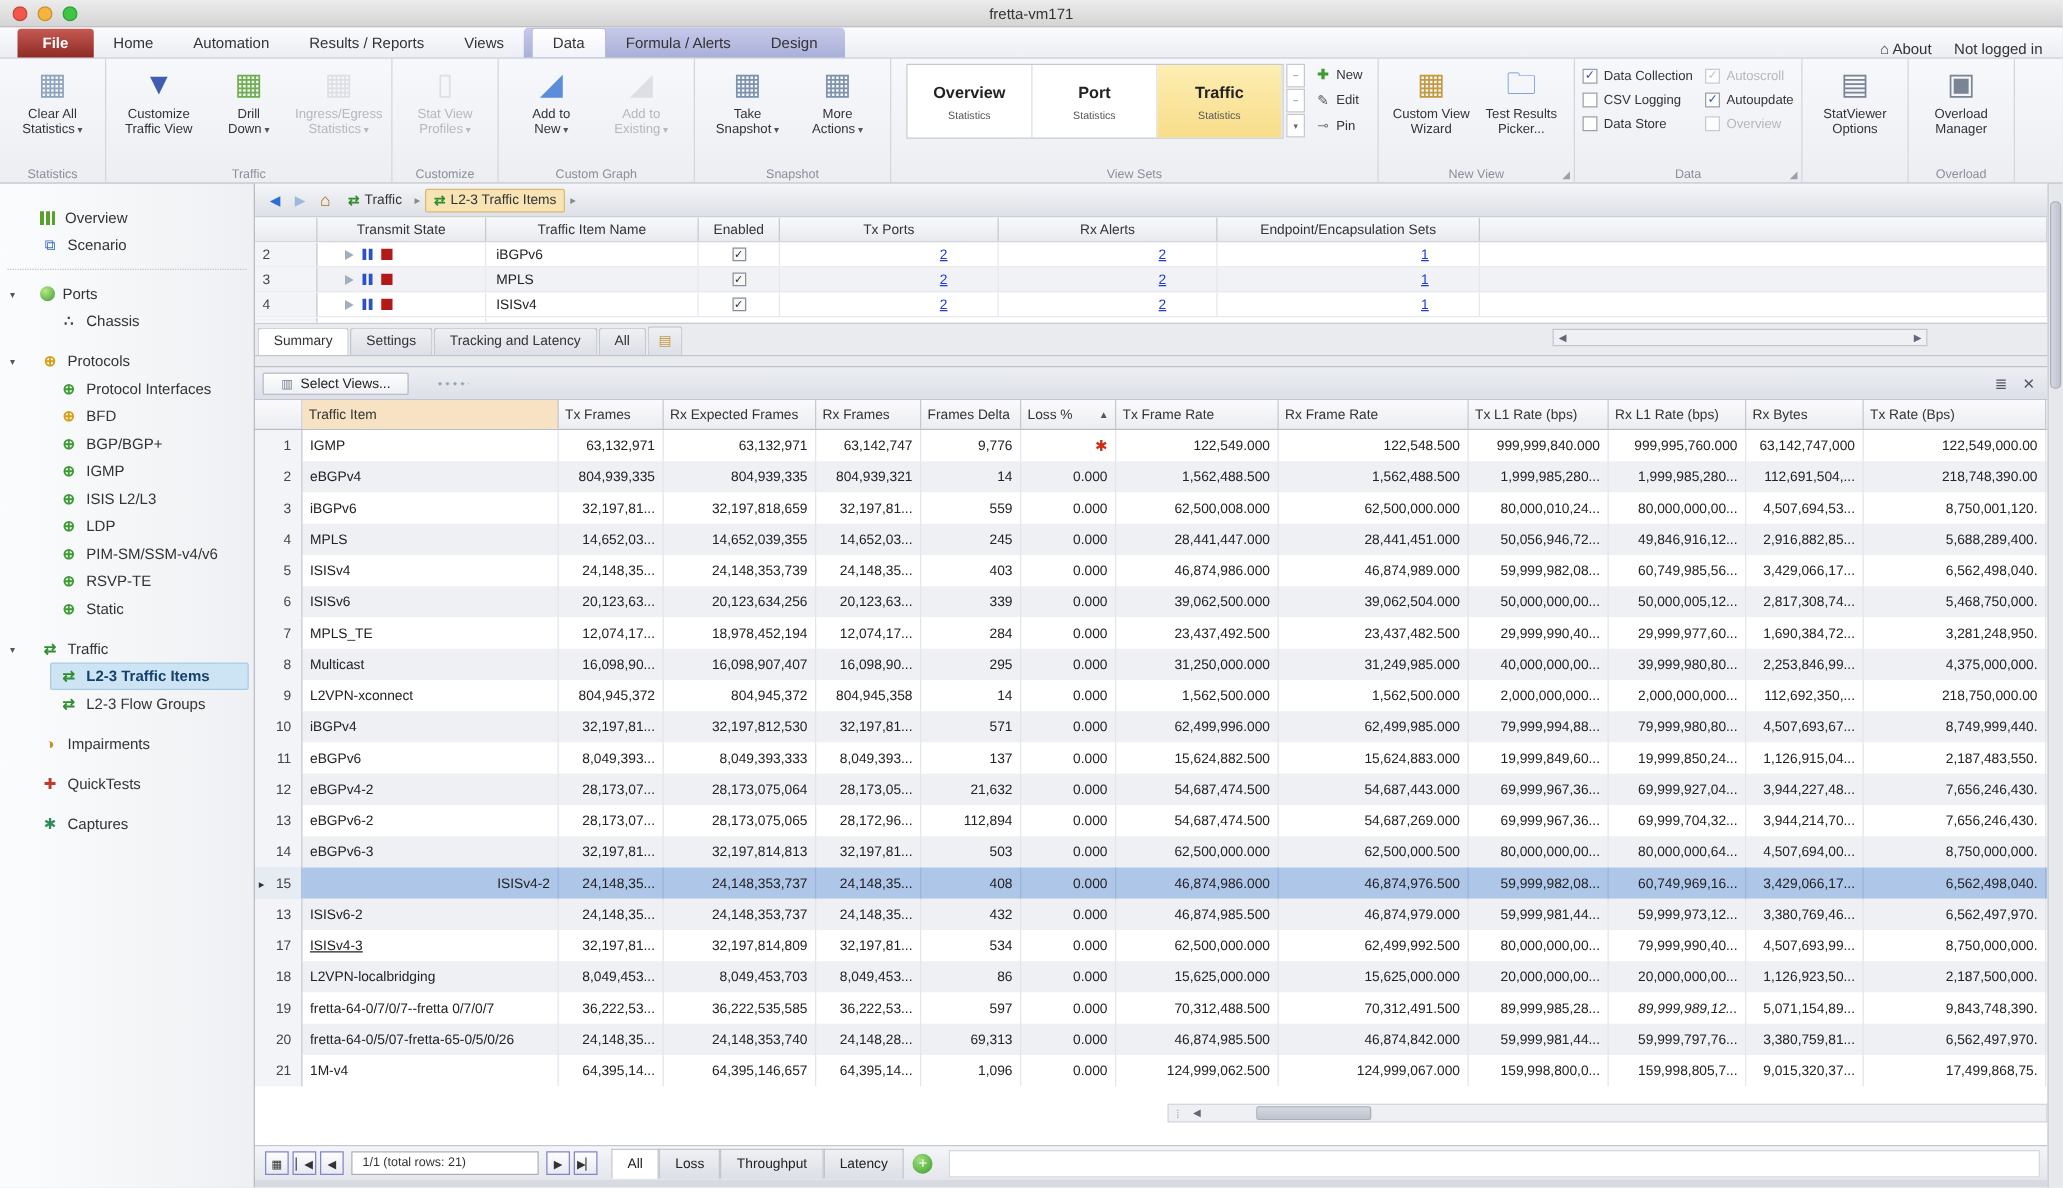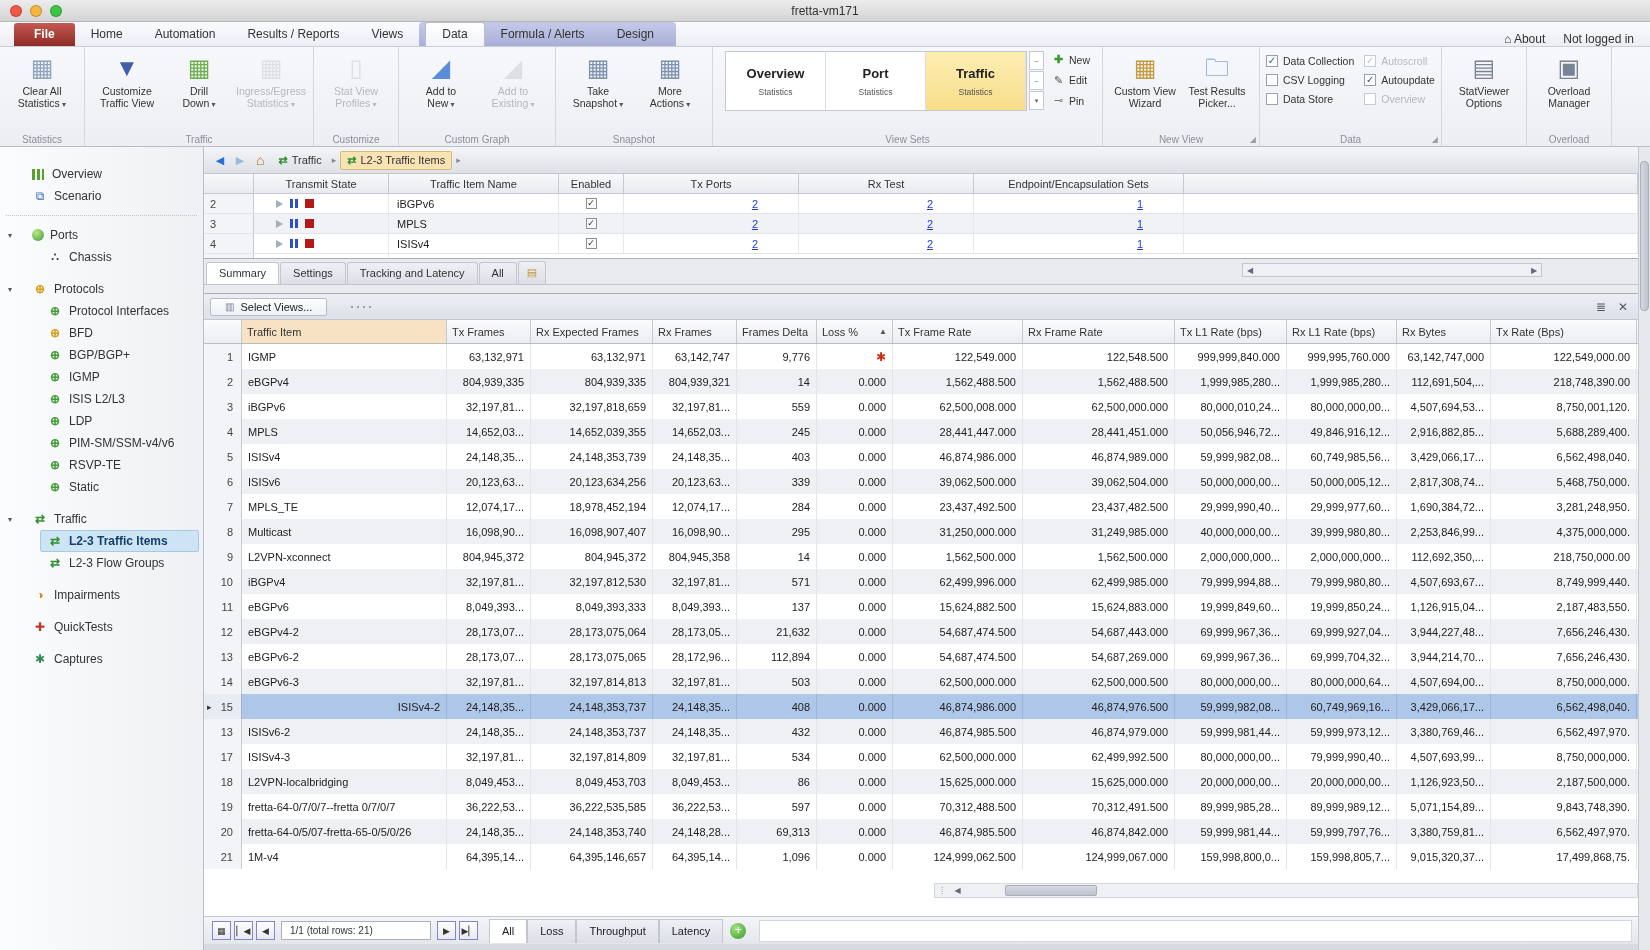--- a/index.html
+++ b/index.html
@@ -560,21 +560,21 @@
     <span class="csep">▸</span>
   </div>
 
   <div id="topgrid">
     <div class="tg-head">
         <div class="c" style="width: 50px;"></div>
         <div class="c" style="width: 135px;">Transmit State</div>
         <div class="c" style="width: 170px;">Traffic Item Name</div>
         <div class="c" style="width: 65px;">Enabled</div>
         <div class="c" style="width: 175px;">Tx Ports</div>
-        <div class="c" style="width: 175px;">Rx Test</div>
+        <div class="c" style="width: 175px;">Rx Alerts</div>
         <div class="c" style="width: 210px;">Endpoint/Encapsulation Sets</div>
         <div class="c" style="flex: 1 1 0%;"></div>
       </div>
     <div id="tgrows">
         <div class="tg-row">
           <div class="c tg-num" style="width: 50px;">2</div>
           <div class="c" style="width: 135px;">
             <span class="ts-icons">
               <span class="ts-play"></span>
               <span class="ts-pause"></span>
@@ -930,21 +930,21 @@
           <div class="dc num" style="width: 76px;">0.000</div>
           <div class="dc num" style="width: 130px;">46,874,985.500</div>
           <div class="dc num" style="width: 152px;">46,874,979.000</div>
           <div class="dc num" style="width: 112px;">59,999,981,44...</div>
           <div class="dc num" style="width: 110px;">59,999,973,12...</div>
           <div class="dc num" style="width: 94px;">3,380,769,46...</div>
           <div class="dc num" style="width: 146px;">6,562,497,970.</div>
         </div>
         <div class="srow">
           <div class="dc gut" style="width: 38px;">17</div>
-          <div class="dc namec" style="width: 205px;">ISISv4-3</div>
+          <div class="dc namec" style="width: 205px; text-decoration: underline;">ISISv4-3</div>
           <div class="dc num" style="width: 84px;">32,197,81...</div>
           <div class="dc num" style="width: 122px;">32,197,814,809</div>
           <div class="dc num" style="width: 84px;">32,197,81...</div>
           <div class="dc num" style="width: 80px;">534</div>
           <div class="dc num" style="width: 76px;">0.000</div>
           <div class="dc num" style="width: 130px;">62,500,000.000</div>
           <div class="dc num" style="width: 152px;">62,499,992.500</div>
           <div class="dc num" style="width: 112px;">80,000,000,00...</div>
           <div class="dc num" style="width: 110px;">79,999,990,40...</div>
           <div class="dc num" style="width: 94px;">4,507,693,99...</div>
@@ -969,21 +969,21 @@
           <div class="dc gut" style="width: 38px;">19</div>
           <div class="dc namec" style="width: 205px;">fretta-64-0/7/0/7--fretta 0/7/0/7</div>
           <div class="dc num" style="width: 84px;">36,222,53...</div>
           <div class="dc num" style="width: 122px;">36,222,535,585</div>
           <div class="dc num" style="width: 84px;">36,222,53...</div>
           <div class="dc num" style="width: 80px;">597</div>
           <div class="dc num" style="width: 76px;">0.000</div>
           <div class="dc num" style="width: 130px;">70,312,488.500</div>
           <div class="dc num" style="width: 152px;">70,312,491.500</div>
           <div class="dc num" style="width: 112px;">89,999,985,28...</div>
-          <div class="dc num" style="width: 110px;">89,999,989,12...</div>
+          <div class="dc num" style="width: 110px; font-style: italic;">89,999,989,12...</div>
           <div class="dc num" style="width: 94px;">5,071,154,89...</div>
           <div class="dc num" style="width: 146px;">9,843,748,390.</div>
         </div>
         <div class="srow alt">
           <div class="dc gut" style="width: 38px;">20</div>
           <div class="dc namec" style="width: 205px;">fretta-64-0/5/07-fretta-65-0/5/0/26</div>
           <div class="dc num" style="width: 84px;">24,148,35...</div>
           <div class="dc num" style="width: 122px;">24,148,353,740</div>
           <div class="dc num" style="width: 84px;">24,148,28...</div>
           <div class="dc num" style="width: 80px;">69,313</div>

